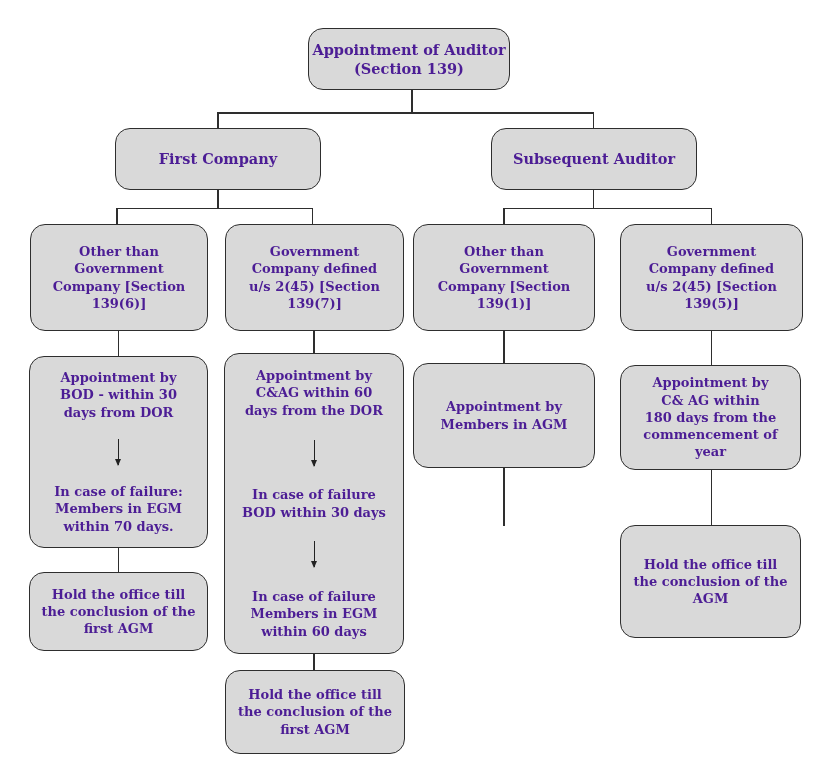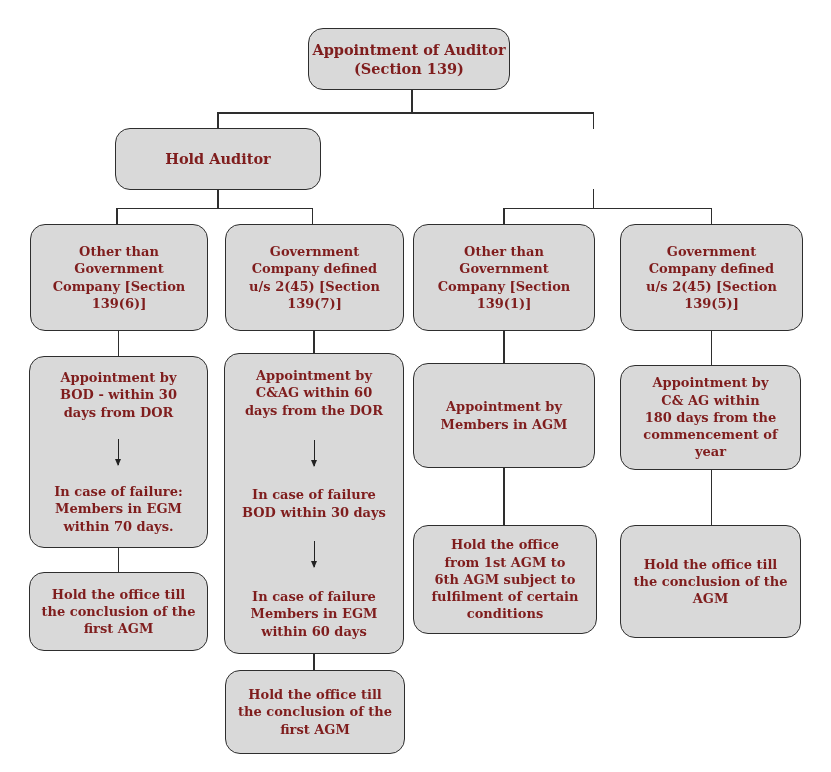--- a/index.html
+++ b/index.html
@@ -21,21 +21,21 @@
     justify-content: center;
     box-sizing: border-box;
     text-align: center;
     padding: 4px 3px;
   }
   .node-text {
     white-space: pre-line;
     font-weight: bold;
     font-size: 13px;
     line-height: 1.33;
-    color: #7f1d1d;
+    color: #4c1d95;
   }
   .lvl1 .node-text, .lvl2 .node-text { font-size: 14.5px; }
   .process {
     flex-direction: column;
     justify-content: space-between;
   }
   .process.two { padding: 12px 3px; }
   .process.three { padding: 13px 3px; }
   .down-arrow {
     position: relative;
@@ -87,21 +87,24 @@
   <div class="cline v" style="left:313px;top:653px;height:18px"></div>
   <div class="cline v" style="left:503px;top:467px;height:59px"></div>
   <div class="cline v" style="left:710.5px;top:469px;height:57px"></div>
 
   <div class="node lvl1" style="left:308px;top:28px;width:202px;height:62px">
     <div class="node-text">Appointment of Auditor
 (Section 139)</div>
   </div>
 
   <div class="node lvl2" style="left:115px;top:128px;width:206px;height:62px">
-    <div class="node-text">Hold Auditor</div>
+    <div class="node-text">First Company</div>
+  </div>
+  <div class="node lvl2" style="left:491px;top:128px;width:206px;height:62px">
+    <div class="node-text">Subsequent Auditor</div>
   </div>
 
   <div class="node" style="left:30px;top:224px;width:178px;height:107px">
     <div class="node-text">Other than
 Government
 Company [Section
 139(6)]</div>
   </div>
   <div class="node" style="left:225px;top:224px;width:179px;height:107px">
     <div class="node-text">Government
@@ -161,26 +164,19 @@
   <div class="node" style="left:29px;top:572px;width:179px;height:79px">
     <div class="node-text">Hold the office till
 the conclusion of the
 first AGM</div>
   </div>
   <div class="node" style="left:225px;top:670px;width:180px;height:84px">
     <div class="node-text">Hold the office till
 the conclusion of the
 first AGM</div>
   </div>
-  <div class="node" style="left:413px;top:525px;width:184px;height:109px">
-    <div class="node-text">Hold the office
-from 1st AGM to
-6th AGM subject to
-fulfilment of certain
-conditions</div>
-  </div>
   <div class="node" style="left:620px;top:525px;width:181px;height:113px">
     <div class="node-text">Hold the office till
 the conclusion of the
 AGM</div>
   </div>
 
 </div>
 
 </body></html>

